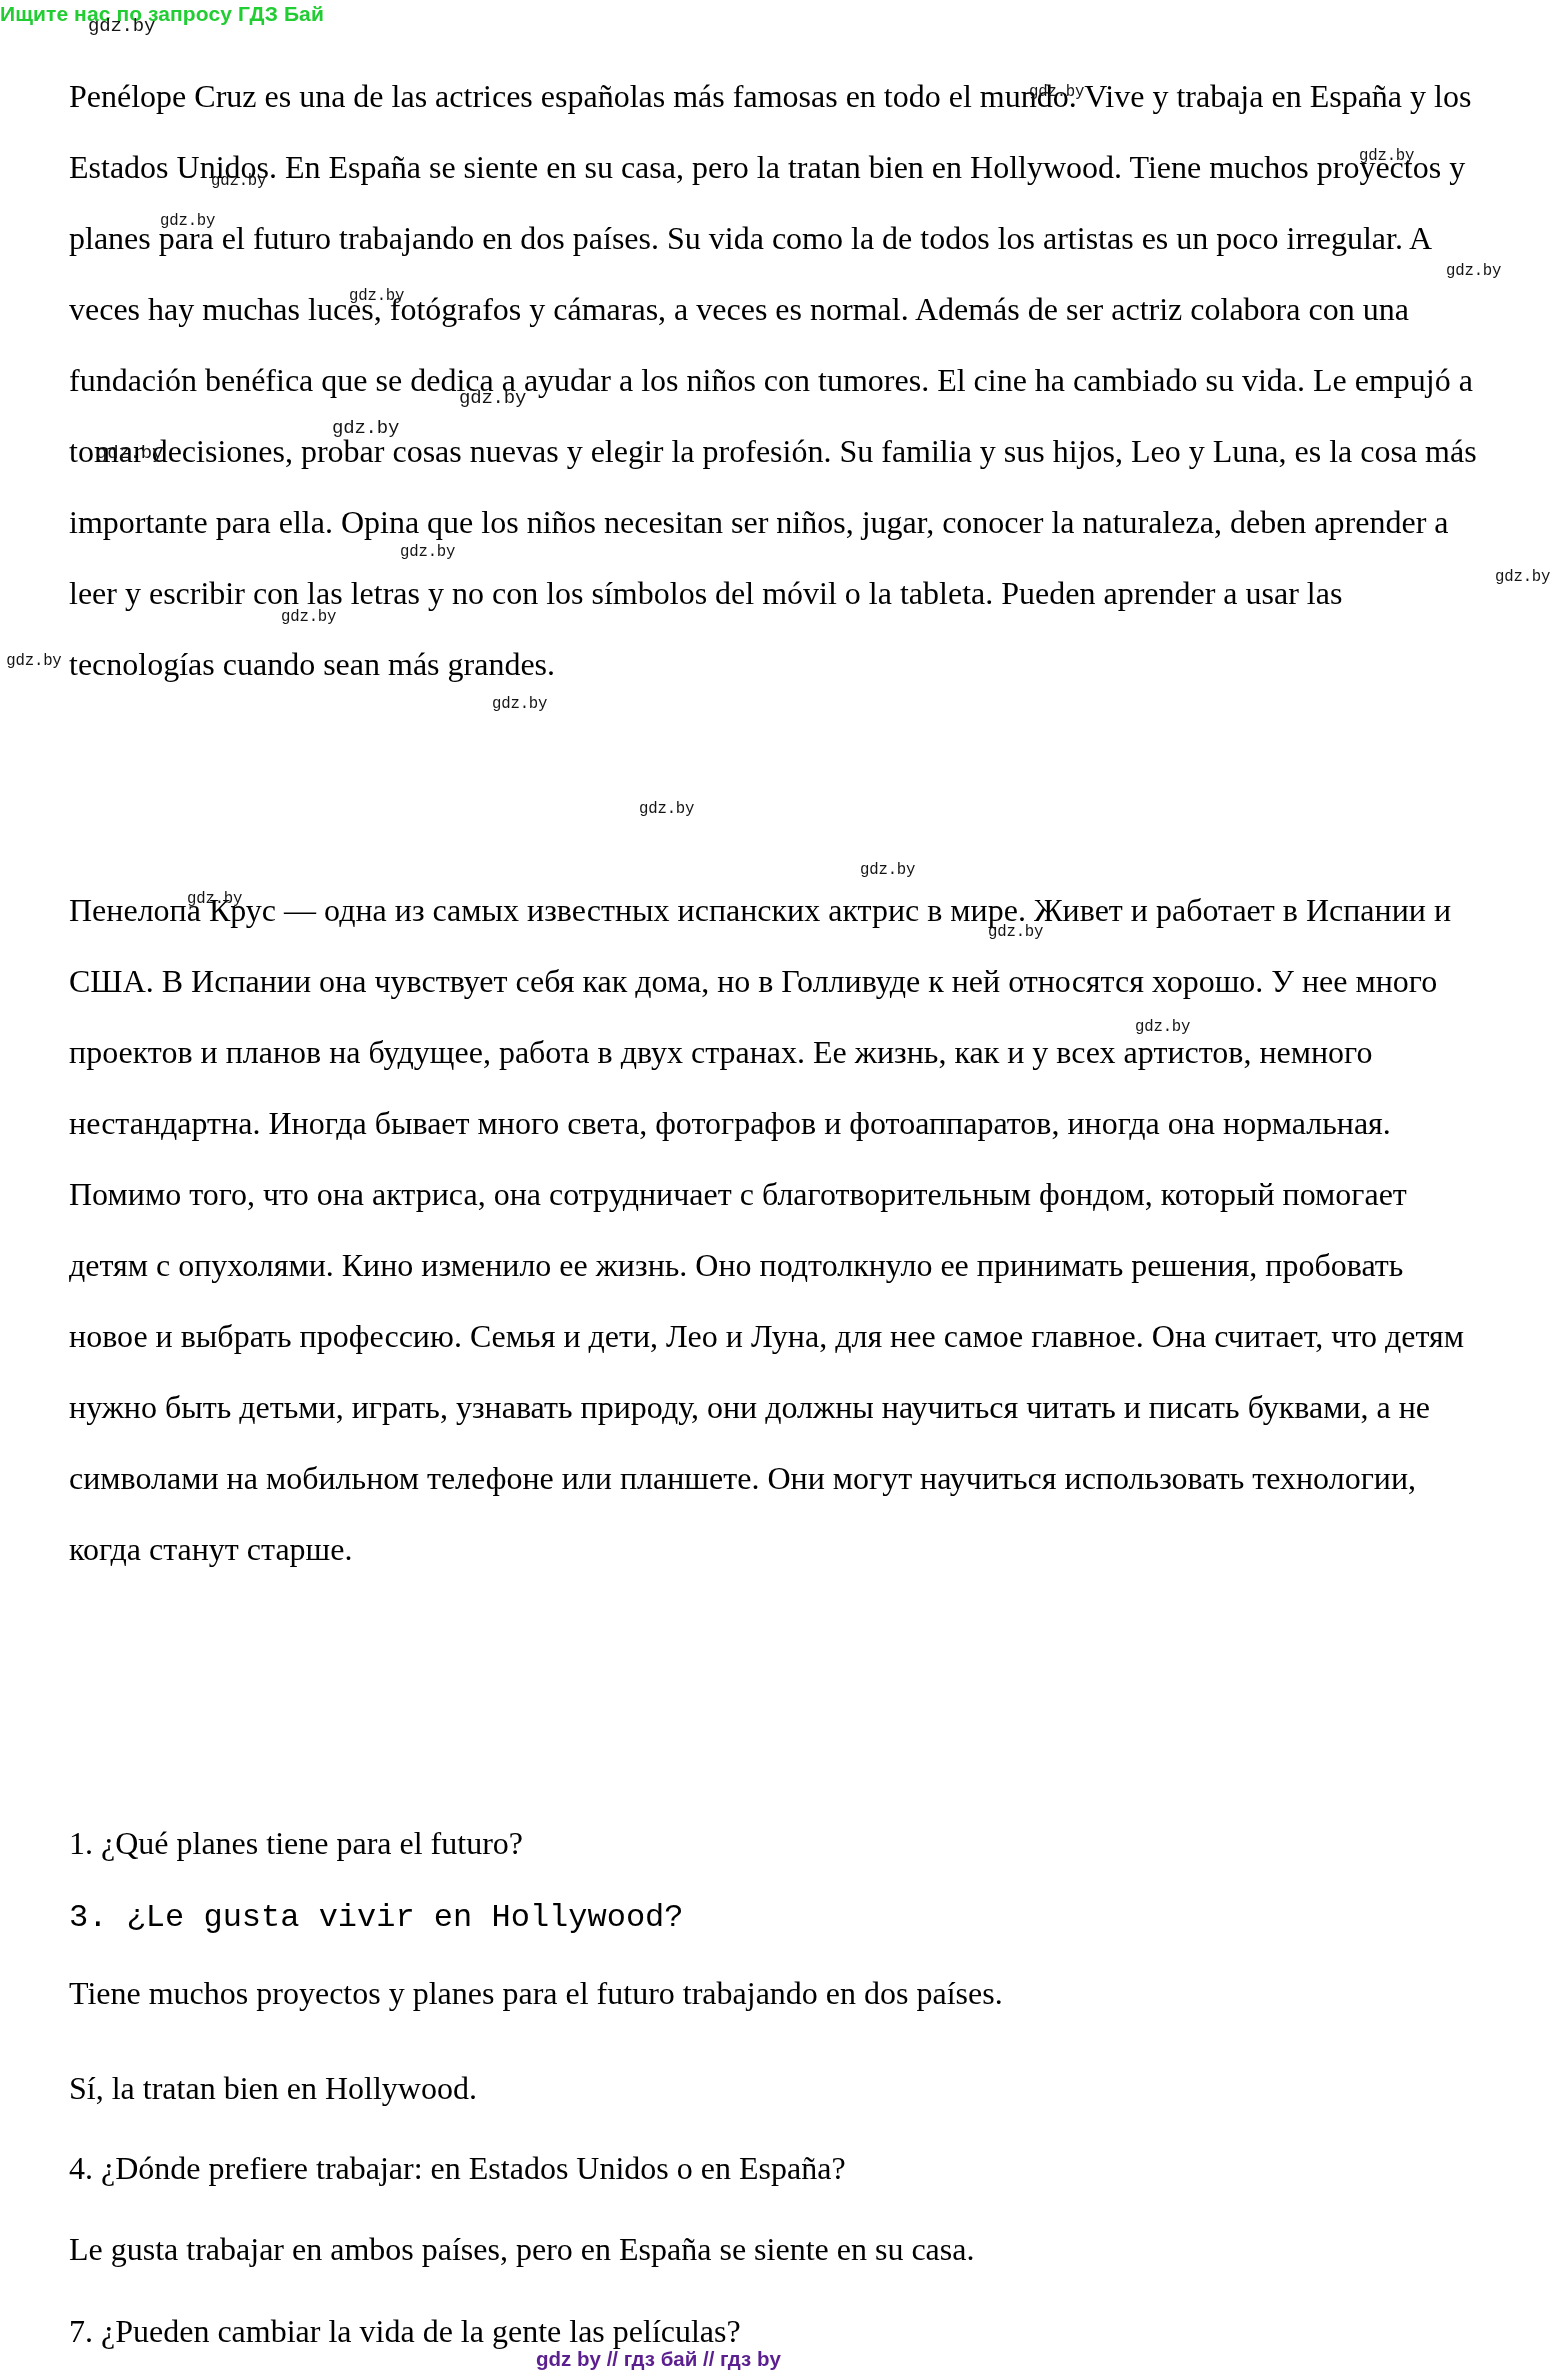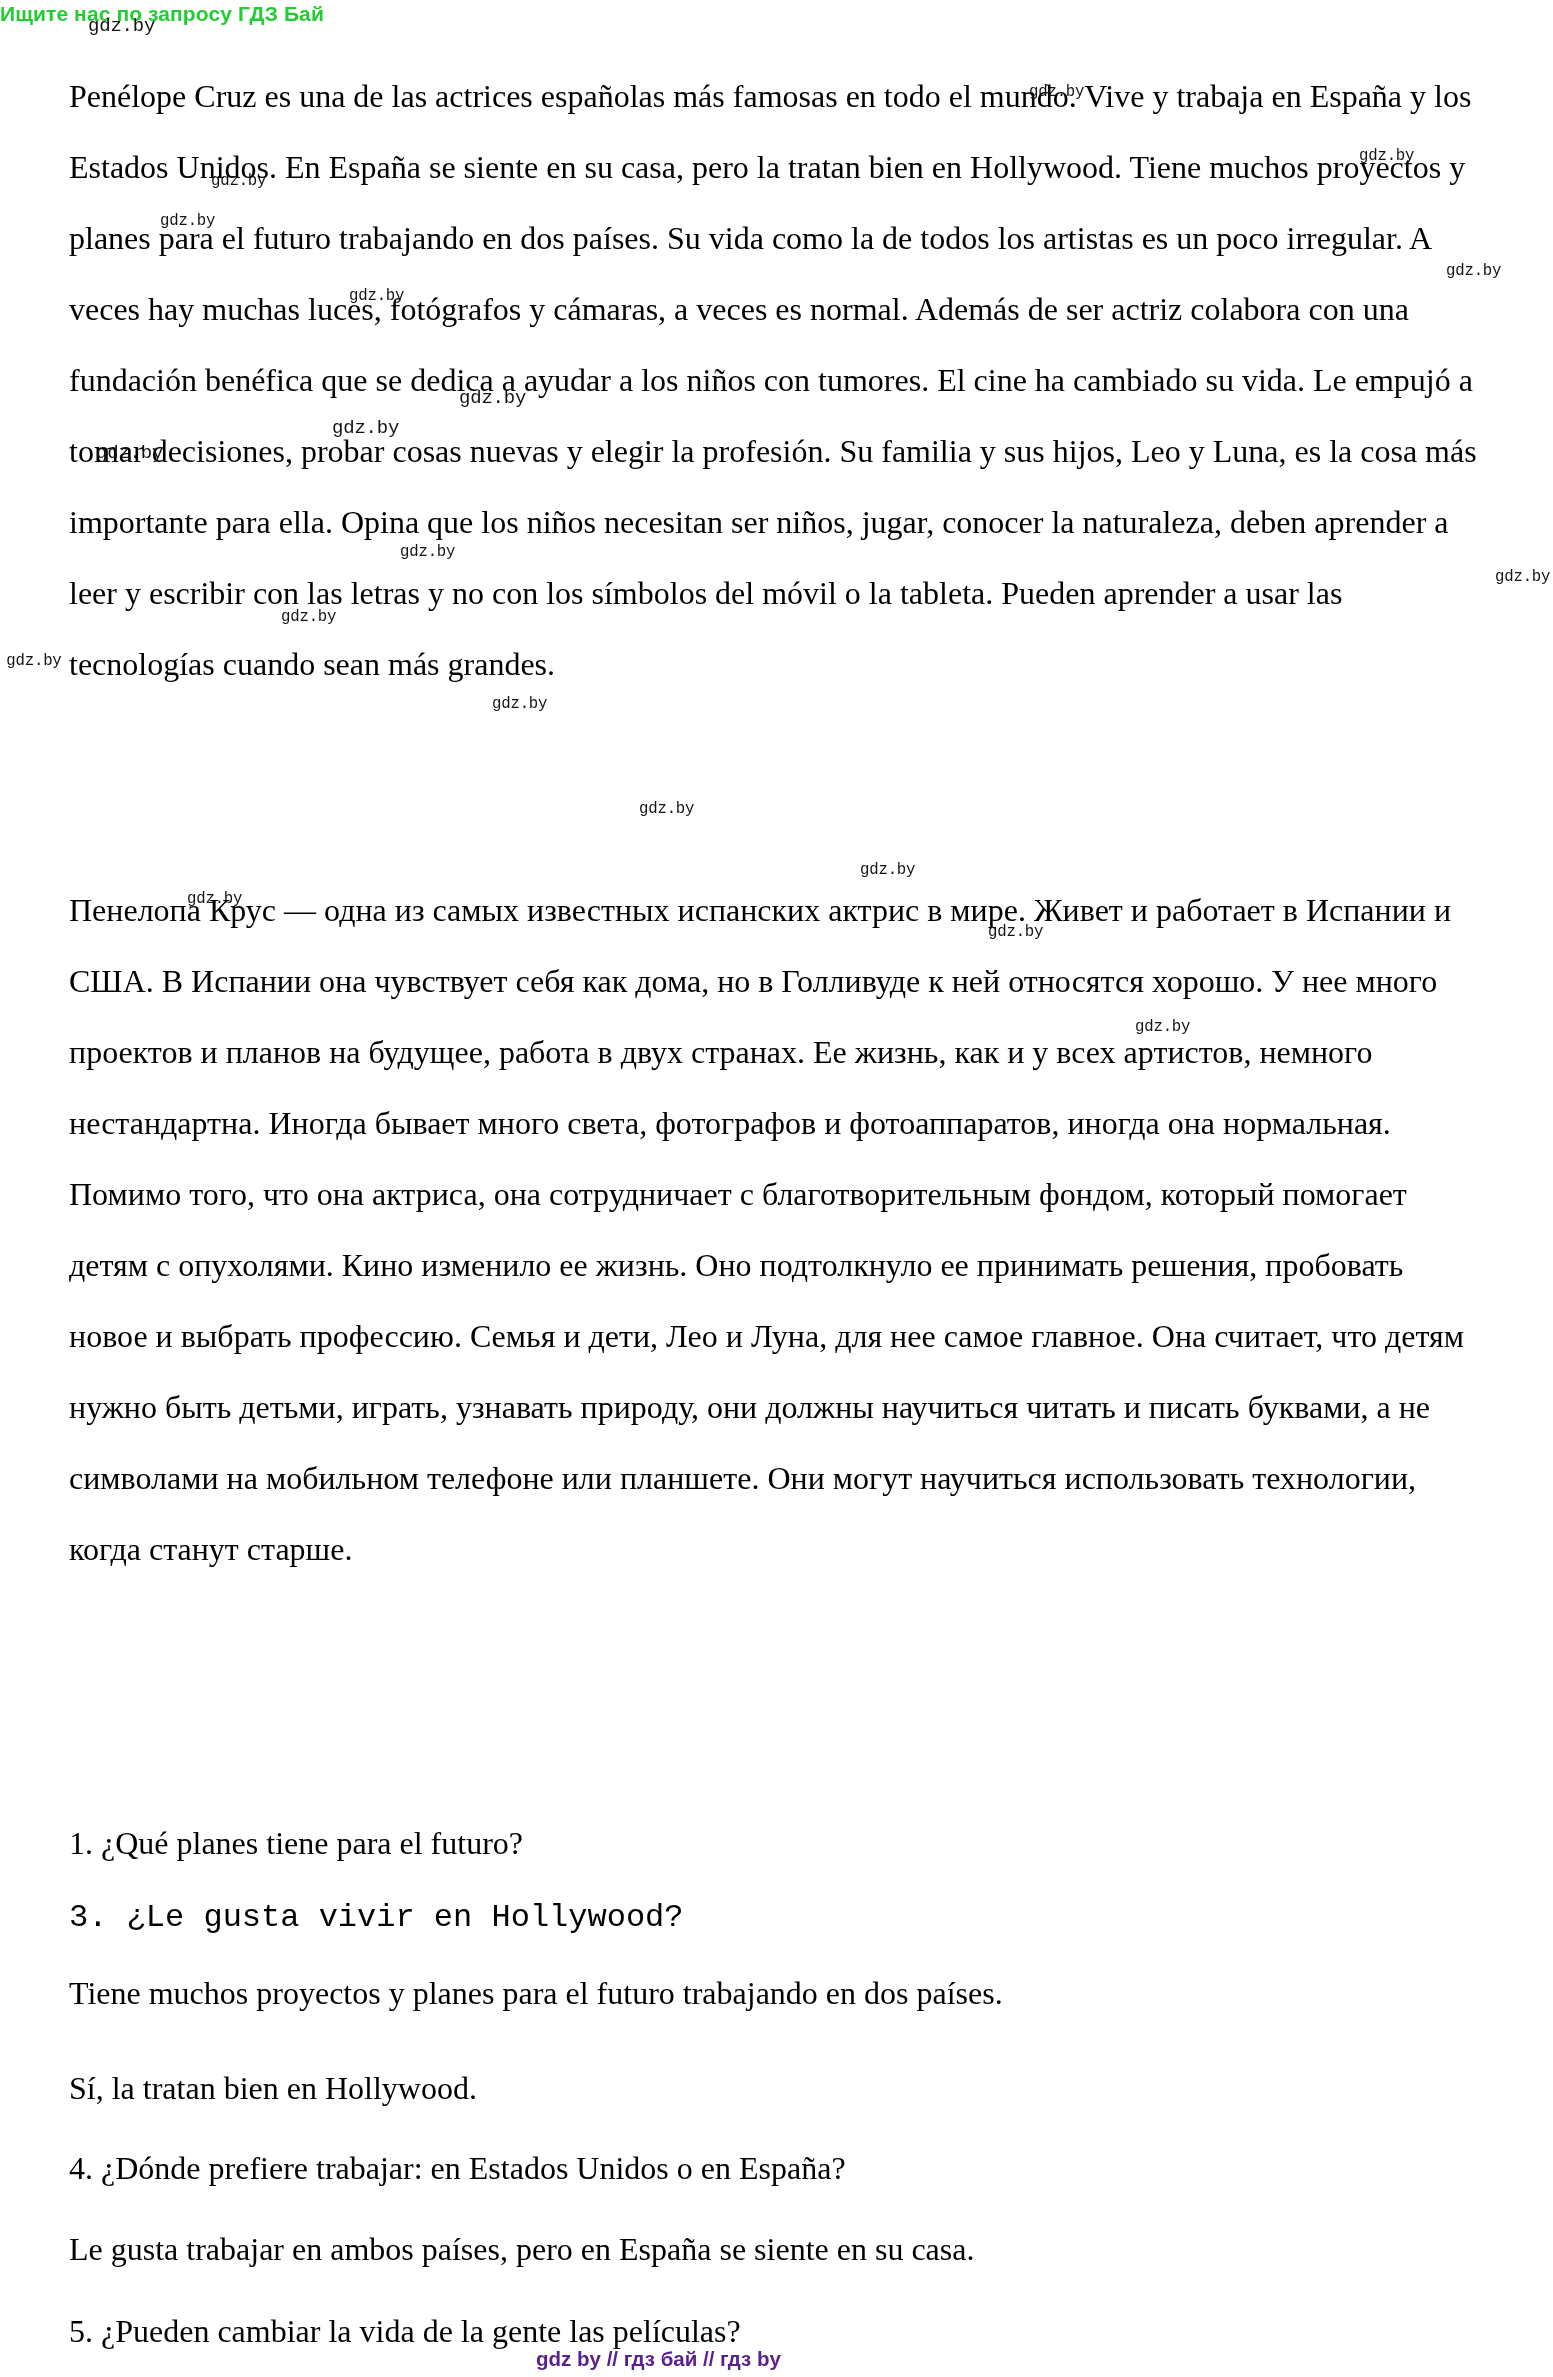--- a/index.html
+++ b/index.html
@@ -109,21 +109,21 @@
 
   <div class="qa q1">1. ¿Qué planes tiene para el futuro?</div>
   <div class="qa a1">Tiene muchos proyectos y planes para el futuro trabajando en dos países.</div>
 
   <div class="qa q3">3. ¿Le gusta vivir en Hollywood?</div>
   <div class="qa a3">Sí, la tratan bien en Hollywood.</div>
 
   <div class="qa q4">4. ¿Dónde prefiere trabajar: en Estados Unidos o en España?</div>
   <div class="qa a4">Le gusta trabajar en ambos países, pero en España se siente en su casa.</div>
 
-  <div class="qa q7">5. ¿Pueden cambiar la vida de la gente las películas?</div>
+  <div class="qa q7">7. ¿Pueden cambiar la vida de la gente las películas?</div>
 
   <div id="watermark-layer">
       <div class="wm lg" style="left: 88px; top: 17.3px;">gdz.by</div>
       <div class="wm" style="left: 1029px; top: 85px;">gdz.by</div>
       <div class="wm" style="left: 1359px; top: 149px;">gdz.by</div>
       <div class="wm" style="left: 211px; top: 174px;">gdz.by</div>
       <div class="wm" style="left: 160px; top: 214px;">gdz.by</div>
       <div class="wm" style="left: 1446px; top: 264px;">gdz.by</div>
       <div class="wm" style="left: 349px; top: 289px;">gdz.by</div>
       <div class="wm lg" style="left: 459px; top: 389px;">gdz.by</div>

